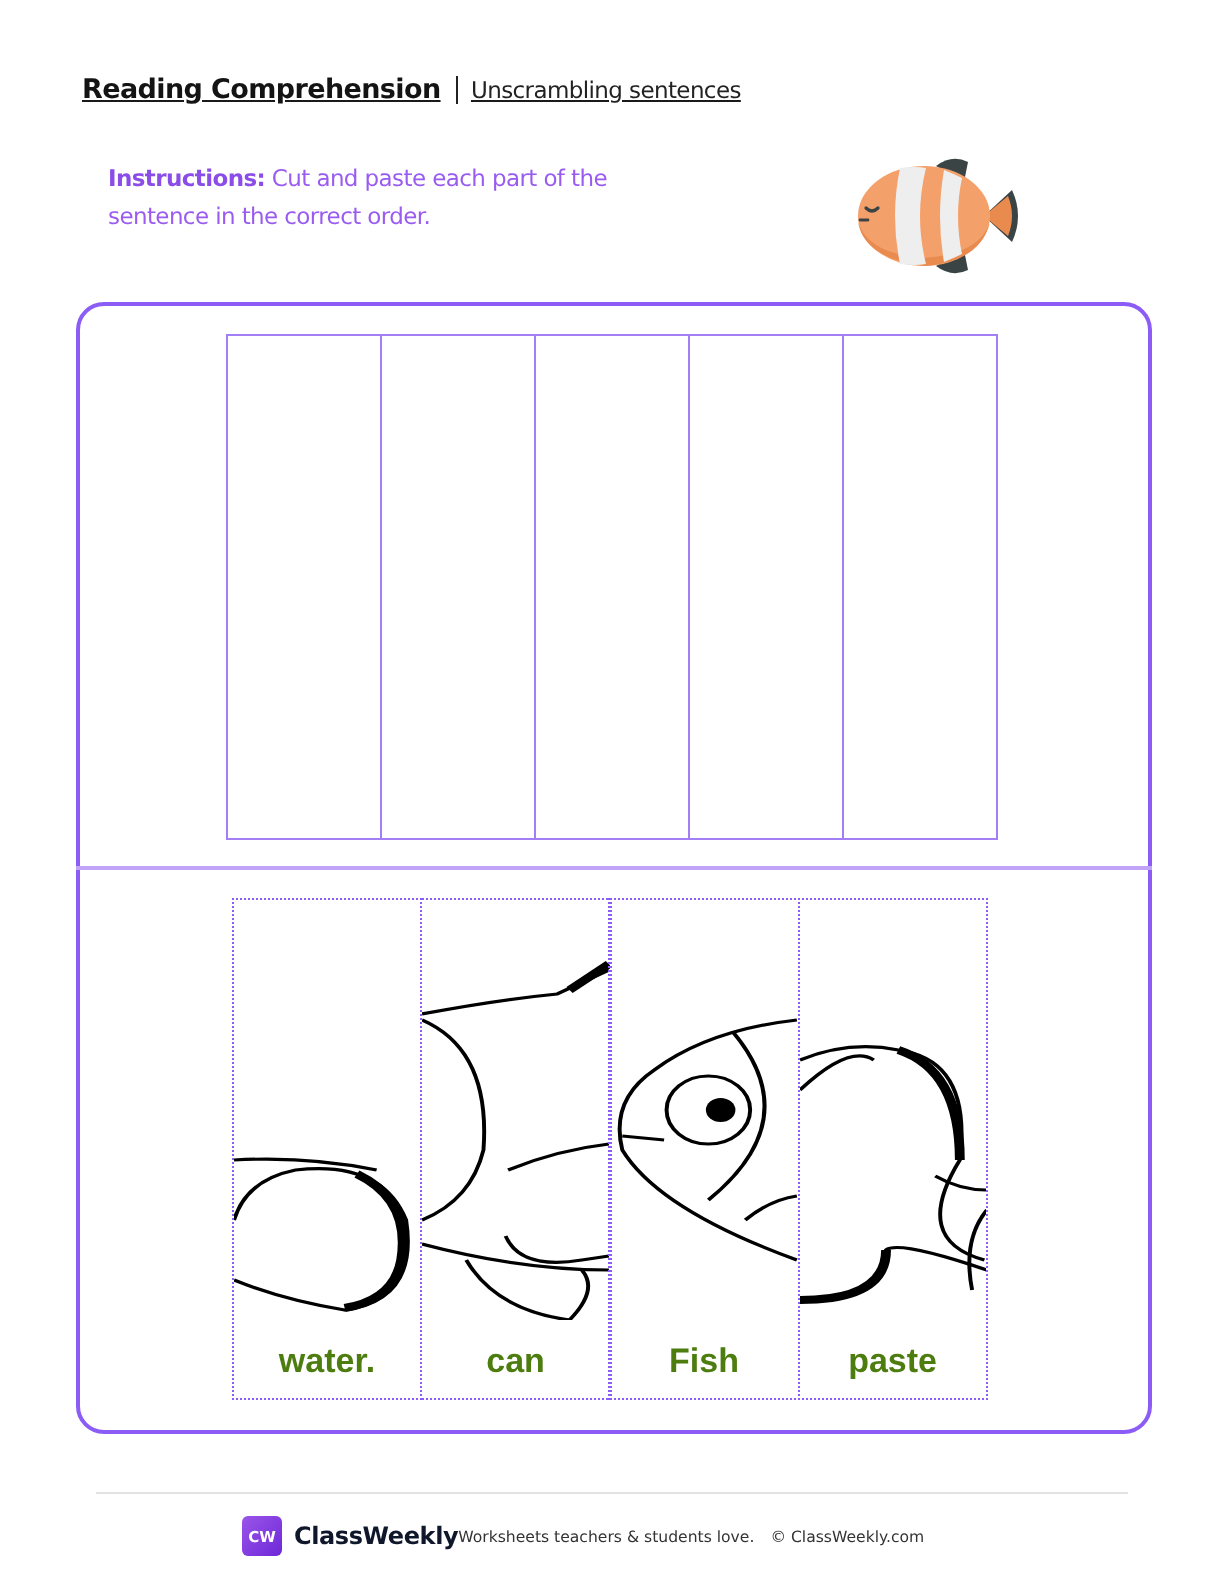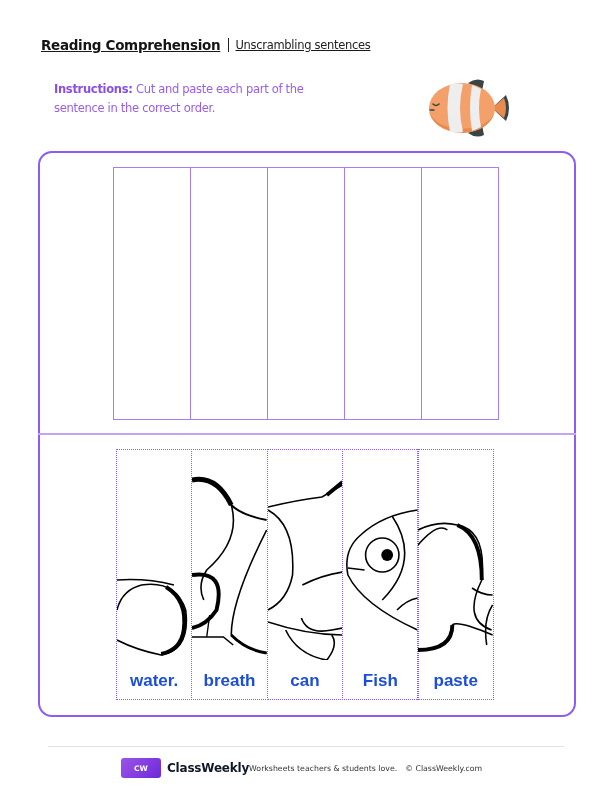--- a/index.html
+++ b/index.html
@@ -22,25 +22,25 @@
 
   .answer-grid { position: absolute; left: 113px; top: 167px; width: 386px; height: 253px; display: flex;
                  border: 1.5px solid #a37ef5; }
   .answer-box { flex: 1; height: 100%; border-right: 1.5px solid #a37ef5; }
   .answer-box:last-child { border-right: none; }
 
   .pieces { position: absolute; left: 117px; top: 449px; width: 377px; height: 251px; display: flex; }
   .piece { position: relative; flex: 1; height: 100%; border: 1.2px dotted #8b5cf6; margin-left: -1.2px; overflow: hidden; }
   .piece svg { position: absolute; left: 0; top: 0; width: 100%; height: 210px; }
   .piece .word { position: absolute; left: 0; right: 0; bottom: 8px; text-align: center;
-                 font-family: "Liberation Sans", sans-serif; font-weight: bold; font-size: 17px; color: #1d4ed8; }
+                 font-family: "Liberation Sans", sans-serif; font-weight: bold; font-size: 17px; color: #4d7c0f; }
 
   .footer-line { position: absolute; left: 48px; top: 746px; width: 516px; height: 1px; background: #e2e2e2; }
   .footer { position: absolute; left: 121px; top: 758px; display: flex; align-items: center; white-space: nowrap; }
-  .cw-logo { width: 40px; height: 20px; border-radius: 3px; background: linear-gradient(135deg, #9b55e8, #6d28d9);
+  .cw-logo { width: 20px; height: 20px; border-radius: 3px; background: linear-gradient(135deg, #9b55e8, #6d28d9);
              color: #fff; font-size: 7.5px; font-weight: bold; display: flex; align-items: center; justify-content: center; }
   .brand { margin-left: 6px; font-size: 12px; font-weight: bold; color: #0f172a; letter-spacing: -0.2px; }
   .tagline { font-size: 7.8px; color: #333; }
   .copy { margin-left: 8px; font-size: 7.8px; color: #333; }
 </style>
 </head>
 <body>
 
 <div class="header">
   <span class="title">Reading Comprehension</span>
@@ -80,33 +80,20 @@
   <div class="piece">
     <svg viewBox="0 0 76 210" preserveAspectRatio="none">
       <path d="M0 130 Q30 128 58 135" stroke="#000" stroke-width="1.6" fill="none"></path>
       <path d="M0 160 Q5 140 25 135 Q60 130 70 160 Q75 200 45 205 Q20 200 0 190" stroke="#000" stroke-width="1.6" fill="none"></path>
       <path d="M50 137 Q72 150 68 180 Q65 200 45 204" stroke="#000" stroke-width="4" fill="none"></path>
     </svg>
     <span class="word">water.</span>
   </div>
   <div class="piece">
     <svg viewBox="0 0 76 210" preserveAspectRatio="none">
-      <path d="M0 30 Q25 25 40 55 Q50 65 76 70" stroke="#000" stroke-width="2" fill="none"></path>
-      <path d="M0 30 Q25 25 40 55" stroke="#000" stroke-width="5" fill="none"></path>
-      <path d="M40 55 Q50 90 15 120 Q5 135 12 150" stroke="#000" stroke-width="1.6" fill="none"></path>
-      <path d="M0 125 Q35 120 25 160 Q15 175 0 178" stroke="#000" stroke-width="4" fill="none"></path>
-      <path d="M76 80 Q40 150 40 185 Q55 200 76 203" stroke="#000" stroke-width="1.6" fill="none"></path>
-      <path d="M40 185 Q55 200 76 203" stroke="#000" stroke-width="3" fill="none"></path>
-      <path d="M0 187 L32 187 L42 195" stroke="#000" stroke-width="1.6" fill="none"></path>
-      <path d="M15 187 L18 165" stroke="#000" stroke-width="1.4" fill="none"></path>
-    </svg>
-    <span class="word">breath</span>
-  </div>
-  <div class="piece">
-    <svg viewBox="0 0 76 210" preserveAspectRatio="none">
       <path d="M0 57 Q30 50 55 47 L76 35" stroke="#000" stroke-width="1.6" fill="none"></path>
       <path d="M60 45 L76 32" stroke="#000" stroke-width="4" fill="none"></path>
       <path d="M0 60 Q28 75 25 125 Q20 150 0 160" stroke="#000" stroke-width="1.6" fill="none"></path>
       <path d="M35 135 Q55 125 76 122" stroke="#000" stroke-width="1.6" fill="none"></path>
       <path d="M34 168 Q40 185 65 180 L76 178" stroke="#000" stroke-width="1.6" fill="none"></path>
       <path d="M0 172 Q40 185 76 185" stroke="#000" stroke-width="1.6" fill="none"></path>
       <path d="M18 180 Q30 205 60 210 Q72 195 65 185" stroke="#000" stroke-width="1.6" fill="none"></path>
     </svg>
     <span class="word">can</span>
   </div>

